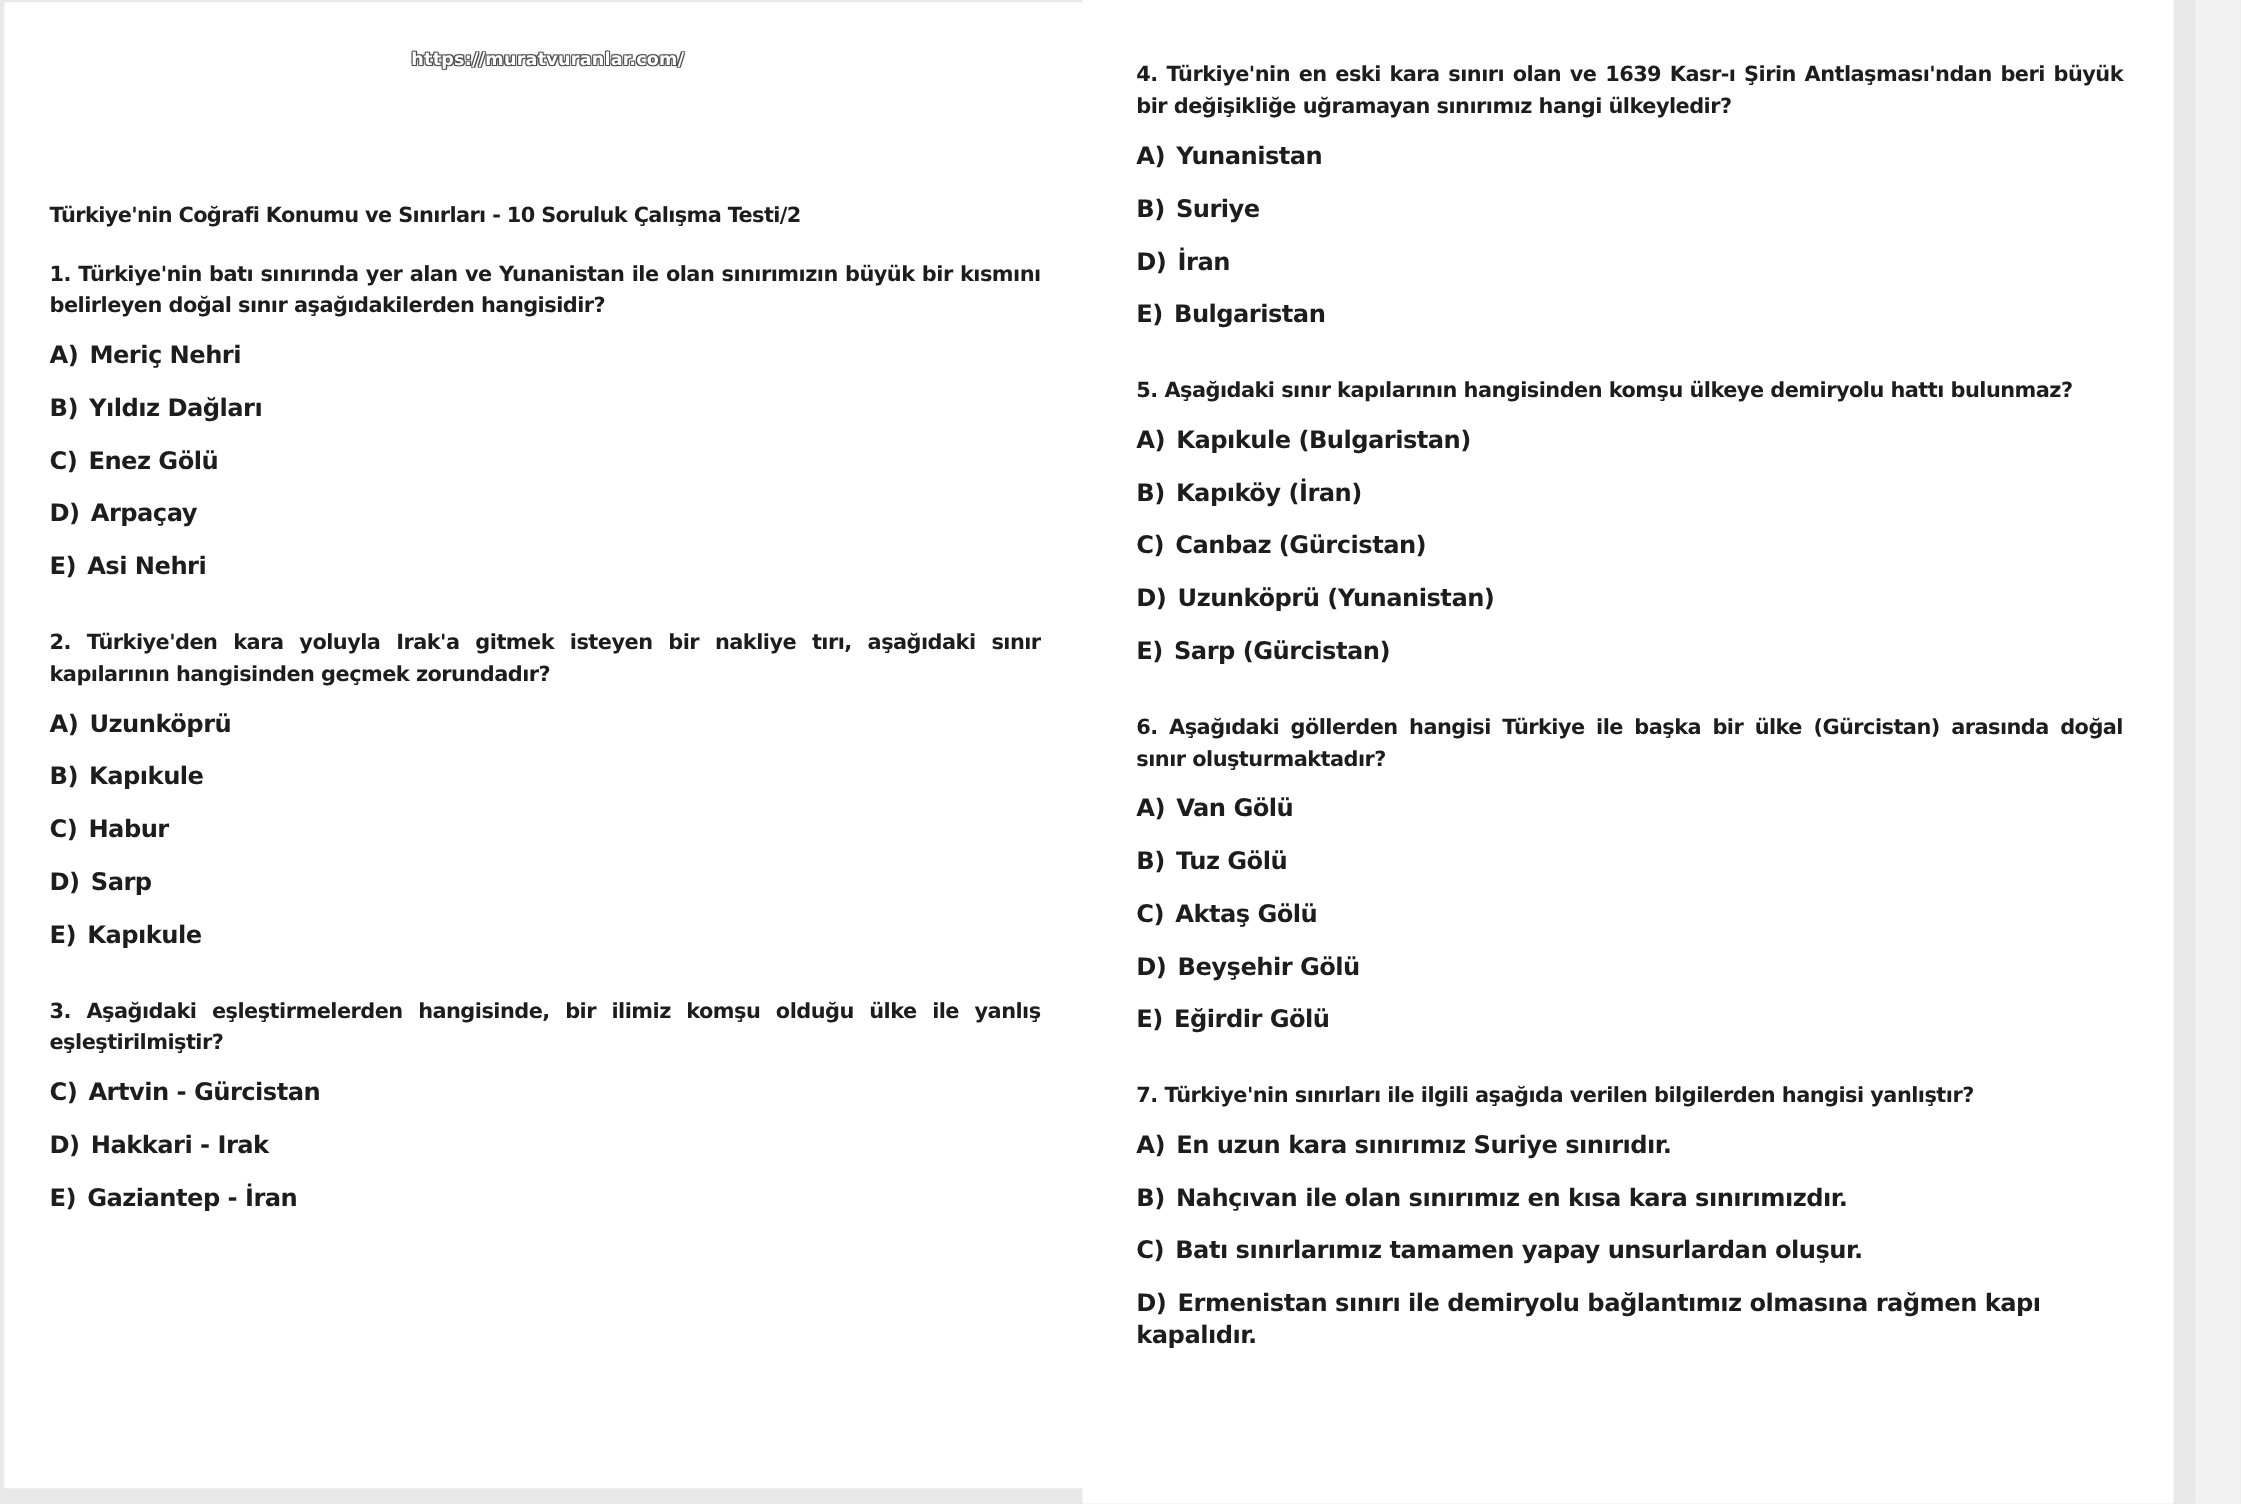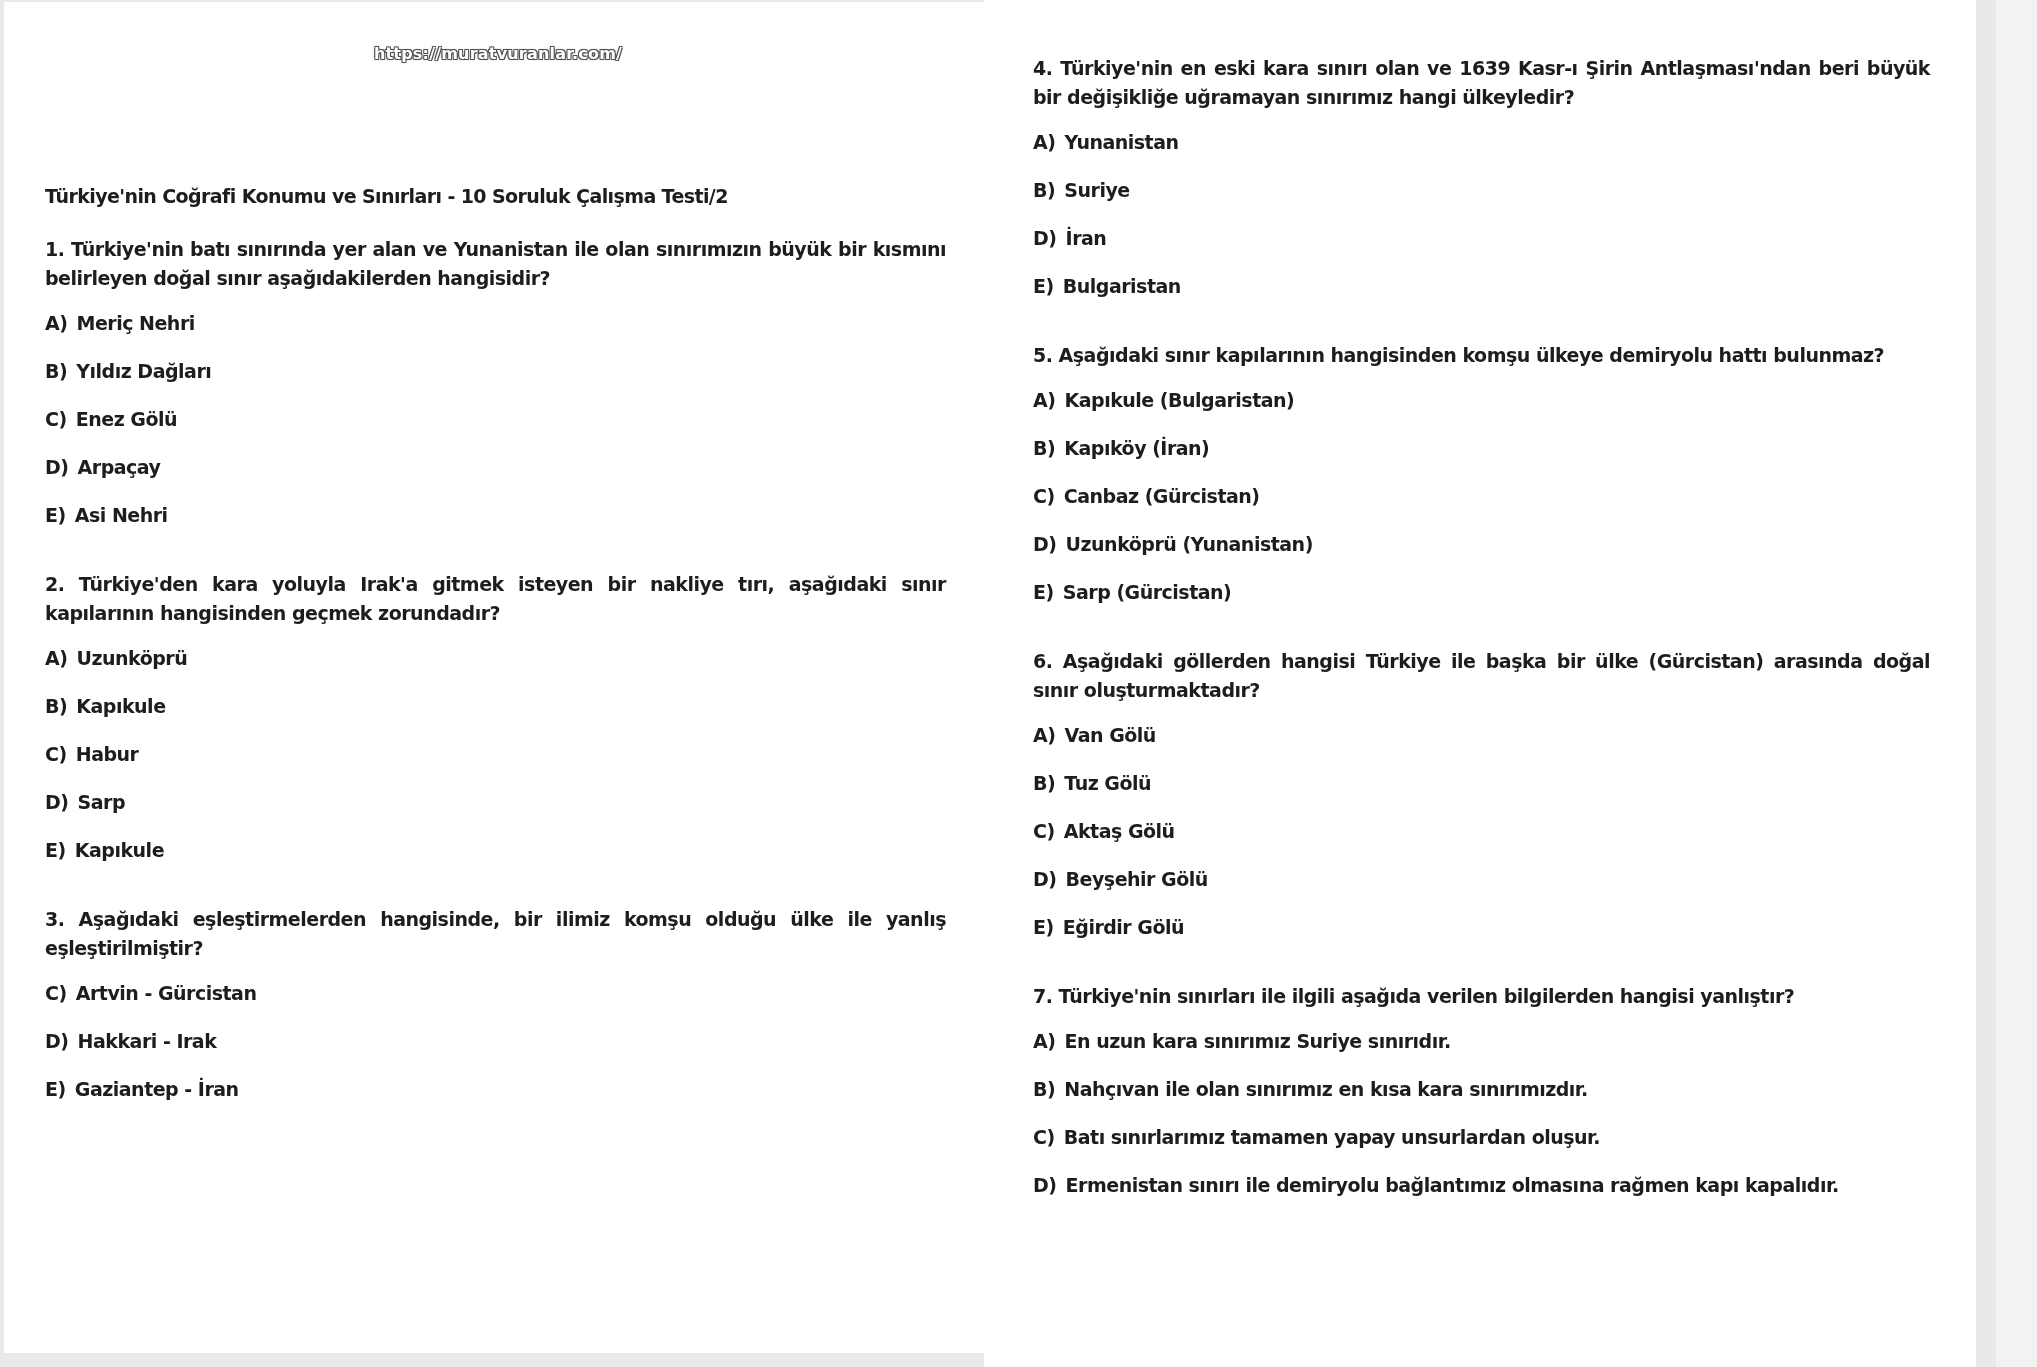--- a/index.html
+++ b/index.html
@@ -72,21 +72,21 @@
     margin: 0 0 40px 0;
   }
   .stem {
     font-size: 19px;
     line-height: 29px;
     letter-spacing: -0.5px;
     margin: 0 0 16px 0;
     text-align: justify;
   }
   .option {
-    font-size: 19px;
+    font-size: 22px;
     line-height: 29px;
     letter-spacing: -0.5px;
     margin: 0 0 19px 0;
   }
   .option .option-label {
     margin-right: 3px;
   }
 </style>
 </head>
 <body>

